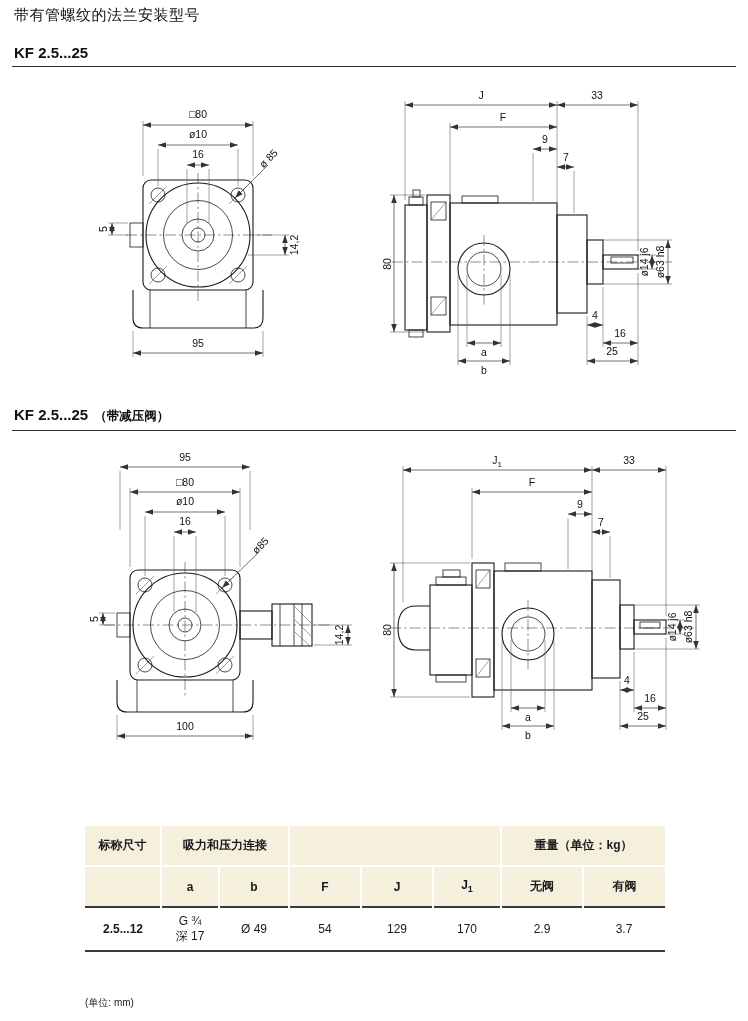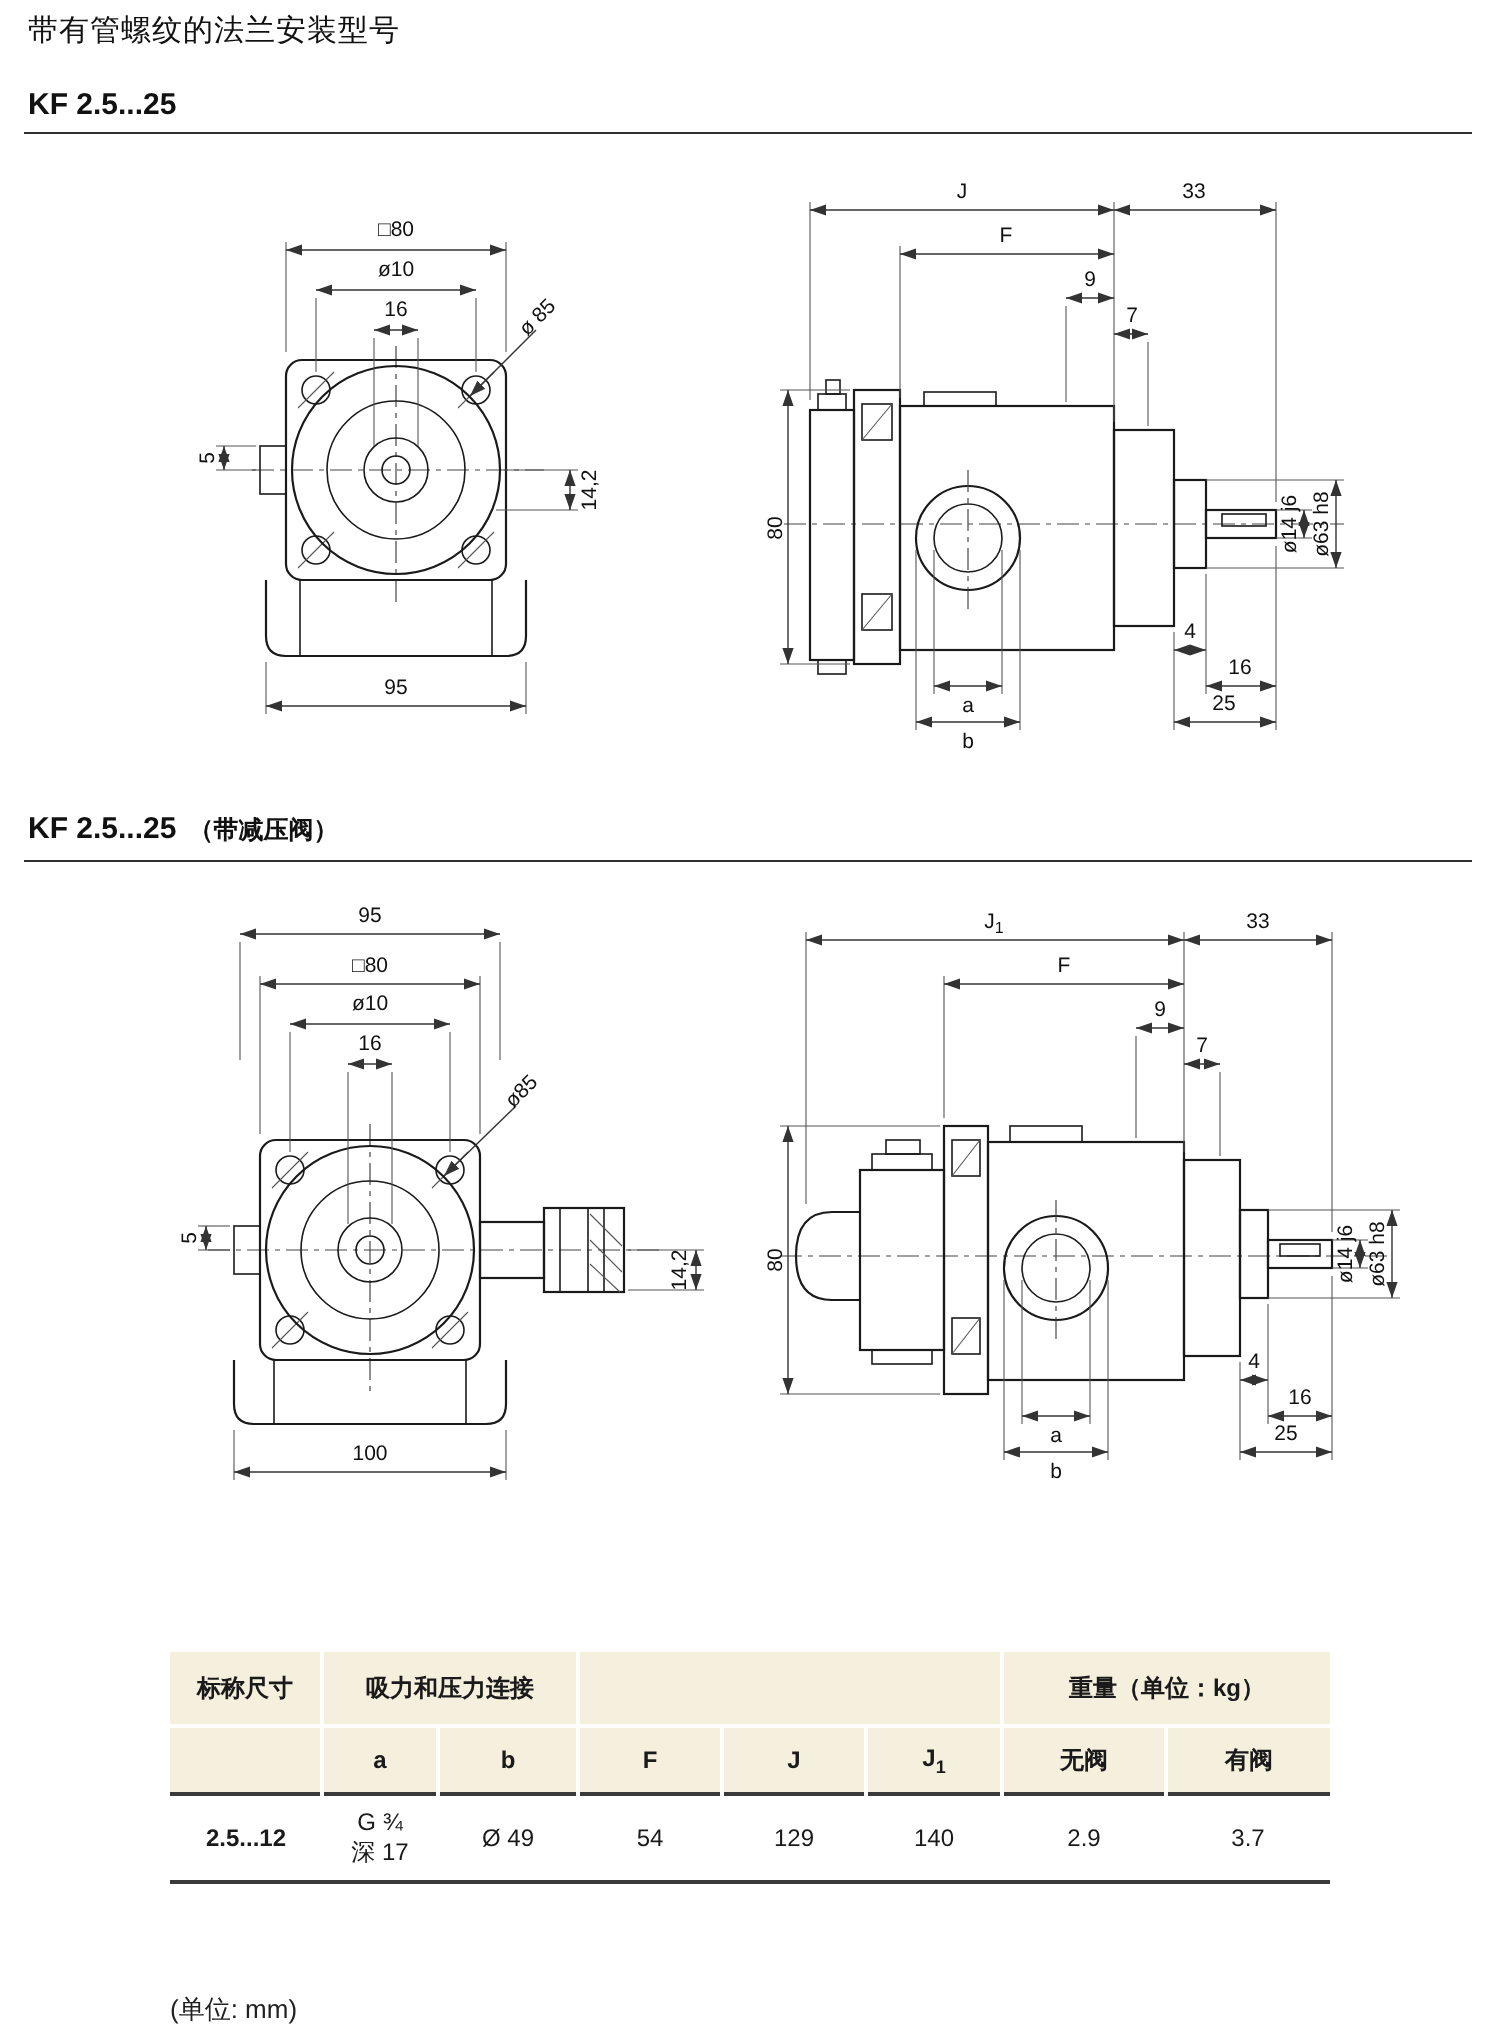--- a/index.html
+++ b/index.html
@@ -13,30 +13,30 @@
   svg text { font-family:"Liberation Sans",sans-serif; }
   .lbl { font-size:10.5px; fill:#111; }
   .sub { font-size:8px; }
   .ol  { fill:none; stroke:#1a1a1a; stroke-width:1.1; }
   .ol2 { fill:none; stroke:#1a1a1a; stroke-width:0.8; }
   .dim { stroke:#333; stroke-width:0.7; fill:none; }
   .ext { stroke:#555; stroke-width:0.55; fill:none; }
   .cl  { stroke:#444; stroke-width:0.6; fill:none; stroke-dasharray:11 3 2.5 3; }
 
   .spec-table { border-collapse:collapse; table-layout:fixed; font-size:12px; color:#1a1a1a; border-bottom:2px solid #3a3a3a; }
-  .spec-table th { background:#f5efdd; font-weight:bold; text-align:center; vertical-align:middle; padding:1px 4px; }
+  .spec-table th { background:#f5efdd; font-weight:bold; text-align:center; vertical-align:middle; padding:11px 4px; }
   .spec-table .h1 th { height:37px; }
   .spec-table .h2 th { height:34px; border-top:2.5px solid #fff; }
   .spec-table th + th { border-left:2.5px solid #fff; }
   .spec-table tbody td { text-align:center; vertical-align:middle; height:44px; background:#fff; line-height:1.25; }
   .spec-table tbody tr:first-child td { border-top:2px solid #3a3a3a; }
   .spec-table tbody tr + tr td { border-top:1px solid #c9c4b4; }
   .spec-table td.rowhead { font-weight:bold; }
   .spec-table sub { font-size:9px; }
-  .note { font-size:13px; color:#222; }
+  .note { font-size:10px; color:#222; }
 </style>
 </head>
 <body>
 
 <div class="abs" style="left:14px;top:6px">
   <span class="title">带有管螺纹的法兰安装型号</span>
 </div>
 
 <div class="abs" style="left:14px;top:44px">
   <span class="heading">KF 2.5...25</span>
@@ -356,21 +356,21 @@
     <tbody>
       <tr>
         <td class="rowhead">2.5...12</td>
         <td>
             <div>G ¾</div>
             <div>深 17</div>
           </td>
         <td>Ø 49</td>
         <td>54</td>
         <td>129</td>
-        <td>140</td>
+        <td>170</td>
         <td>2.9</td>
         <td>3.7</td>
       </tr>
     </tbody>
   </table>
 </div>
 
 <div class="abs note" style="left:85px;top:996px">(单位: mm)</div>
 
 </body></html>

